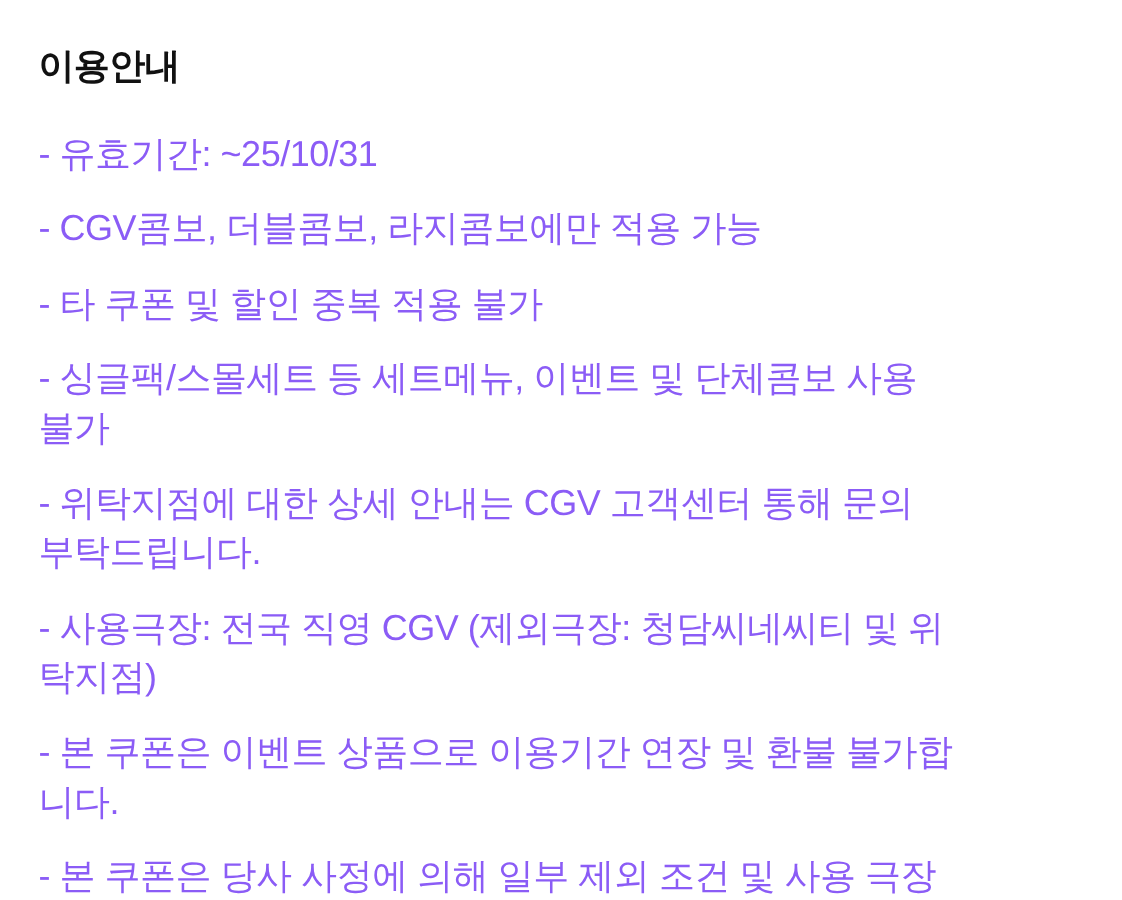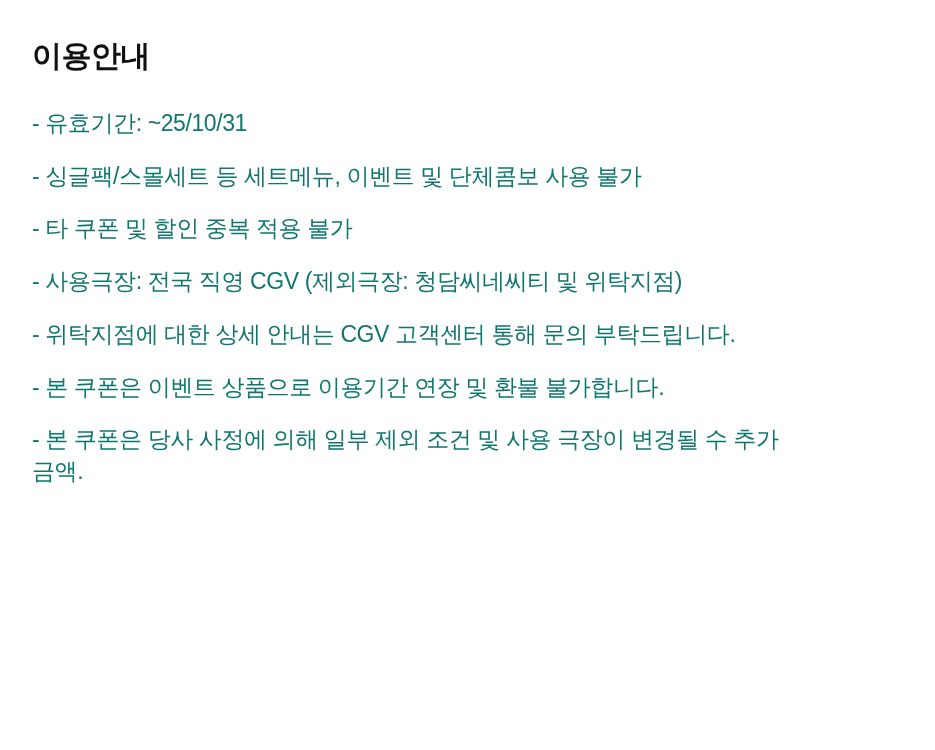--- a/index.html
+++ b/index.html
@@ -28,40 +28,41 @@
     color: #111111;
     margin: 0 0 34px 0;
     line-height: 1.2;
   }
   .notice-list {
     list-style: none;
     margin: 0;
     padding: 0;
   }
   .notice-item {
-    font-size: 23px;
+    font-size: 30px;
     font-weight: 400;
-    color: #0f766e;
+    color: #8b5cf6;
     line-height: 1.38;
     letter-spacing: -0.4px;
     margin: 0 0 21px 0;
     max-width: 880px;
     white-space: pre-wrap;
   }
   .notice-item:last-child {
     margin-bottom: 0;
   }
 </style>
 </head>
 <body>
 
 <div class="page">
   <h1 class="doc-title">이용안내</h1>
   <ul class="notice-list">
     <li class="notice-item">- 유효기간: ~25/10/31</li>
+    <li class="notice-item">- CGV콤보, 더블콤보, 라지콤보에만 적용 가능</li>
+    <li class="notice-item">- 타 쿠폰 및 할인 중복 적용 불가</li>
     <li class="notice-item">- 싱글팩/스몰세트 등 세트메뉴, 이벤트 및 단체콤보 사용 불가</li>
-    <li class="notice-item">- 타 쿠폰 및 할인 중복 적용 불가</li>
+    <li class="notice-item">- 위탁지점에 대한 상세 안내는 CGV 고객센터 통해 문의 부탁드립니다.</li>
     <li class="notice-item">- 사용극장: 전국 직영 CGV (제외극장: 청담씨네씨티 및 위탁지점)</li>
-    <li class="notice-item">- 위탁지점에 대한 상세 안내는 CGV 고객센터 통해 문의 부탁드립니다.</li>
     <li class="notice-item">- 본 쿠폰은 이벤트 상품으로 이용기간 연장 및 환불 불가합니다.</li>
     <li class="notice-item">- 본 쿠폰은 당사 사정에 의해 일부 제외 조건 및 사용 극장이 변경될 수 추가금액.</li>
   </ul>
 </div>
 
 </body></html>

